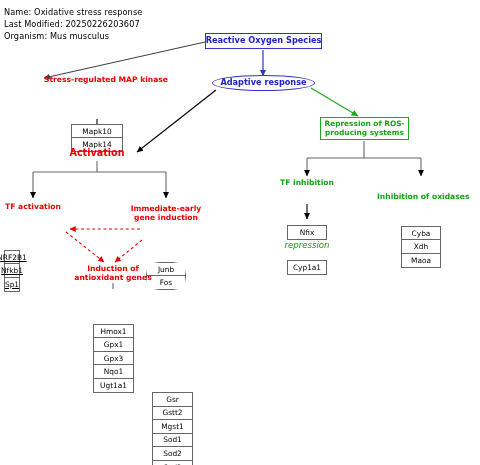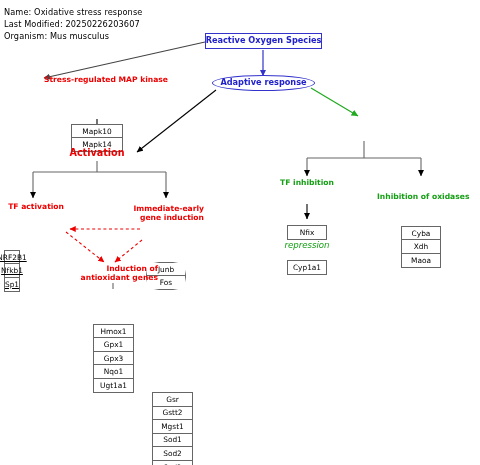--- a/index.html
+++ b/index.html
@@ -114,21 +114,20 @@
   .flabel {
     position: absolute;
     text-align: center;
     white-space: nowrap;
     line-height: 1.15;
   }
   .lab-red {
     color: #ee0000;
     font-weight: bold;
     font-size: 7.6px;
-    text-align: right;
   }
   .lab-red-big {
     color: #ee0000;
     font-weight: bold;
     font-size: 9.6px;
   }
   .lab-green {
     color: #16a016;
     font-weight: bold;
     font-size: 7.6px;
@@ -246,20 +245,26 @@
 
   <div class="gene-stack" style="left:152px; top:356px; width:41px; height:83px;">
     <div class="gene-cell">Gsr</div>
     <div class="gene-cell">Gstt2</div>
     <div class="gene-cell">Mgst1</div>
     <div class="gene-cell">Sod1</div>
     <div class="gene-cell">Sod2</div>
     <div class="gene-cell">Sod3</div>
   </div>
 
+  <div class="node node-green-rect abs" style="left:320px; top:117px; width:89px; height:23px;">
+    <div>
+      <span>Repression of ROS-</span><br>
+      <span>producing systems</span>
+    </div>
+  </div>
 
   <div class="flabel lab-green" style="left:274px; top:179px; width:66px;">TF inhibition</div>
 
   <div class="gene-stack" style="left:287px; top:189px; width:40px; height:15px;">
     <div class="gene-cell">Nfix</div>
   </div>
 
   <div class="gene-stack" style="left:287px; top:224px; width:40px; height:15px;">
     <div class="gene-cell">Cyp1a1</div>
   </div>

